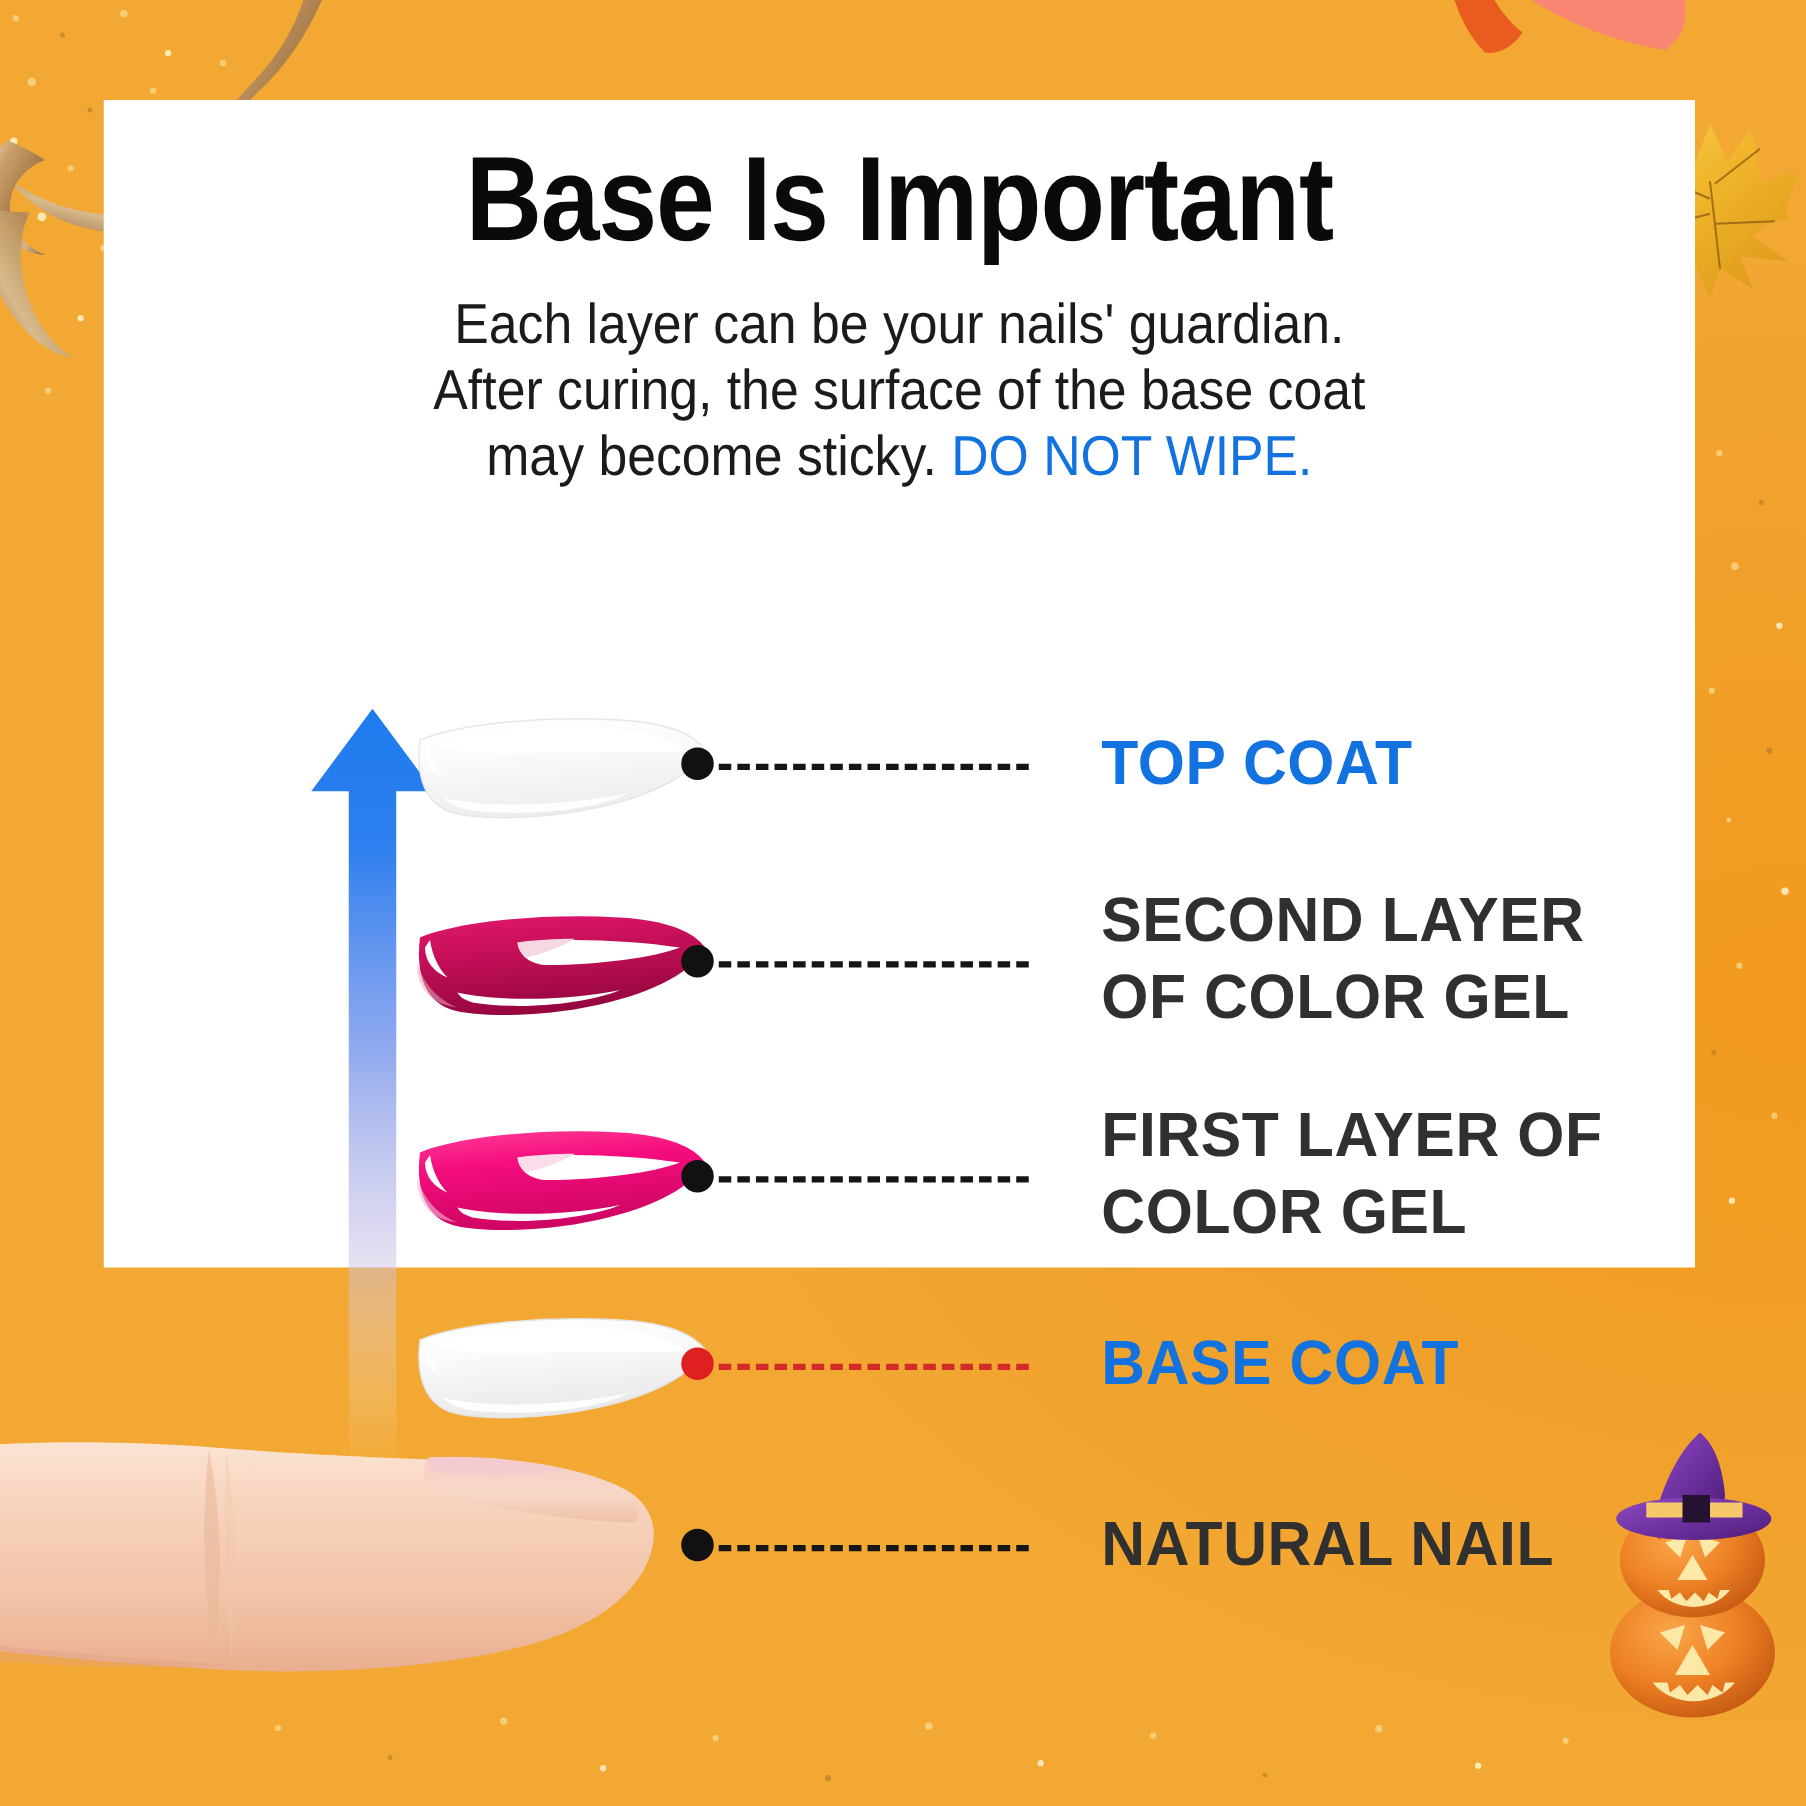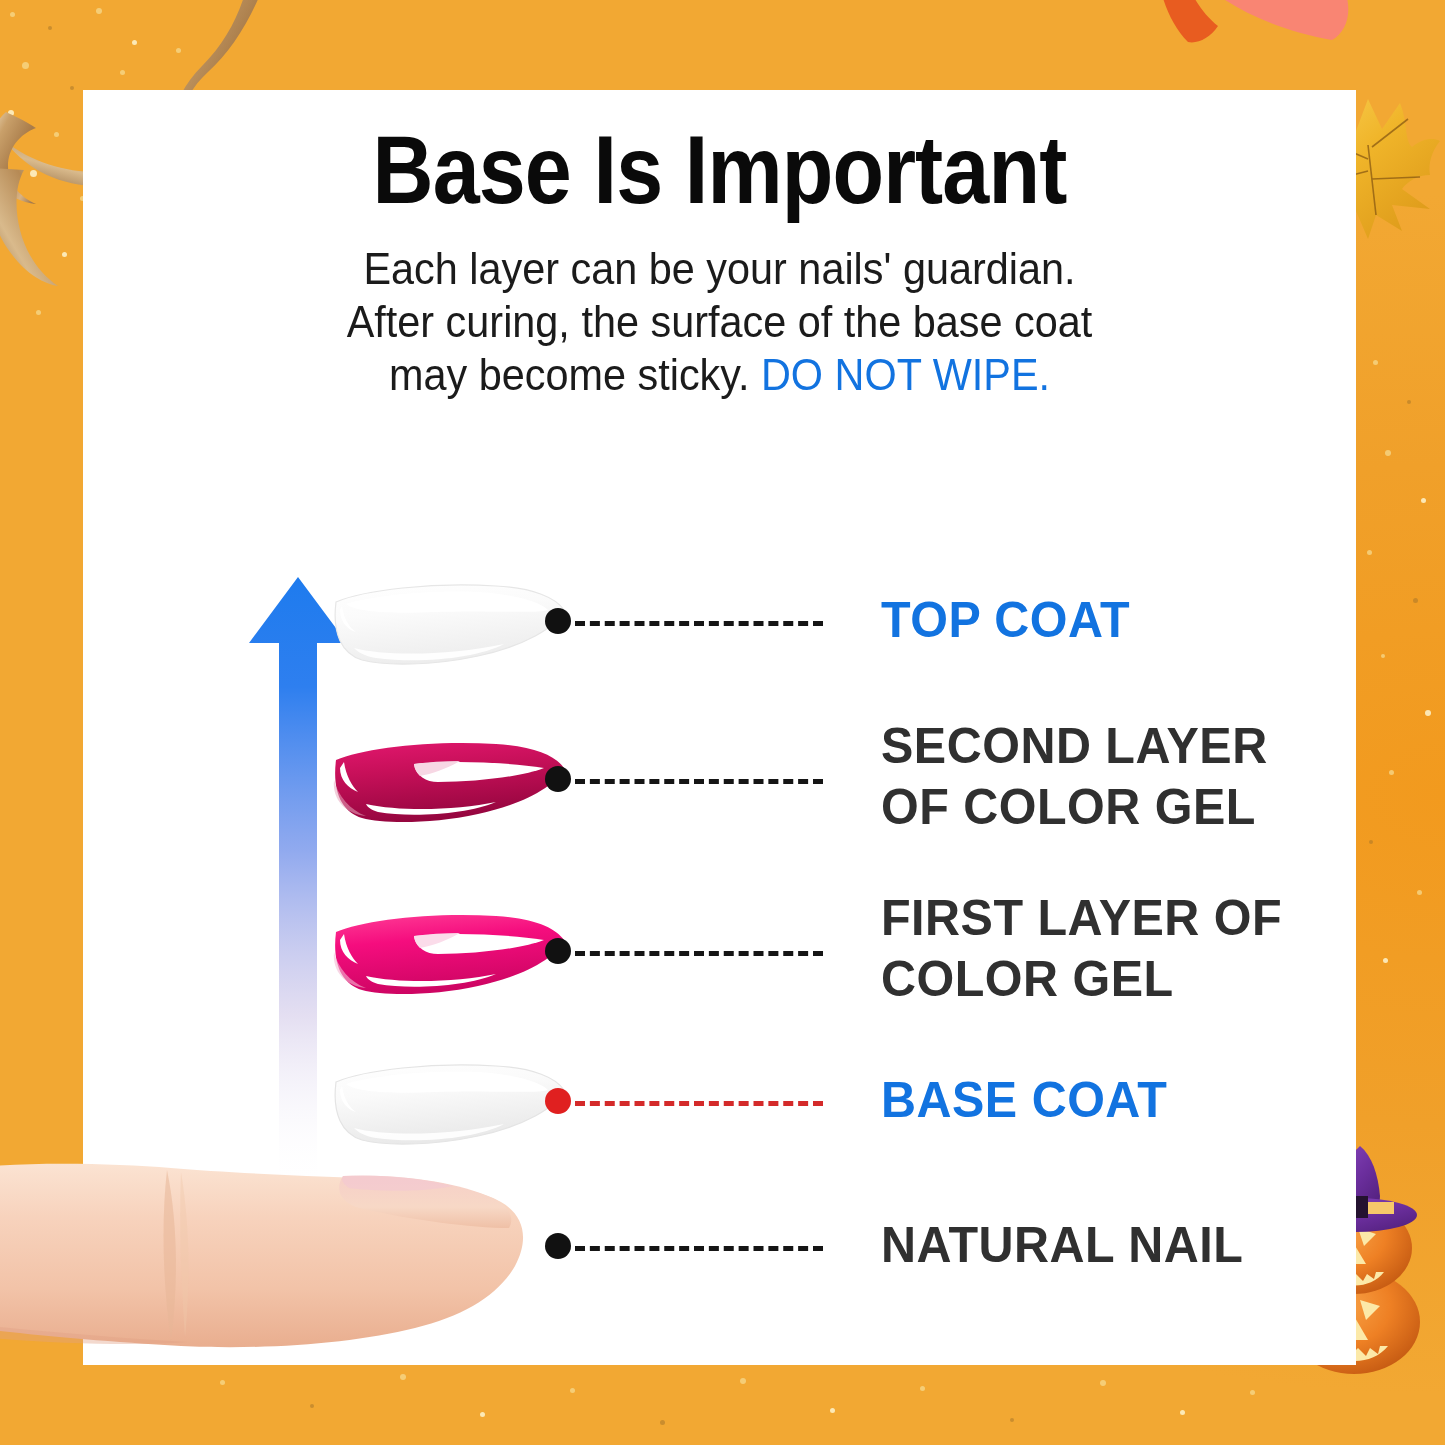--- a/index.html
+++ b/index.html
@@ -20,23 +20,22 @@
   .glitter i.dk{background:#A9762A;opacity:.55;}
   .glitter i.lt{background:#FDEFC4;opacity:.9;}
 
   .streamer{position:absolute;pointer-events:none;}
 
   
   .ribbon{position:absolute;pointer-events:none;}
 
   
   #card{
-    position:absolute;left:83px;top:80px;width:1273px;height:1275px;
+    position:absolute;left:83px;top:80px;width:1273px;height:934px;
     background:#ffffff;
-    margin-top:10px;
   }
 
   
   #title{
     position:absolute;left:0;top:32px;width:1273px;text-align:center;
     font-family:"Liberation Sans", sans-serif;
     font-weight:bold;font-size:96px;line-height:1;letter-spacing:-1px;
     color:#0a0a0a;
     transform:scaleX(.88);transform-origin:50% 50%;
     white-space:nowrap;

